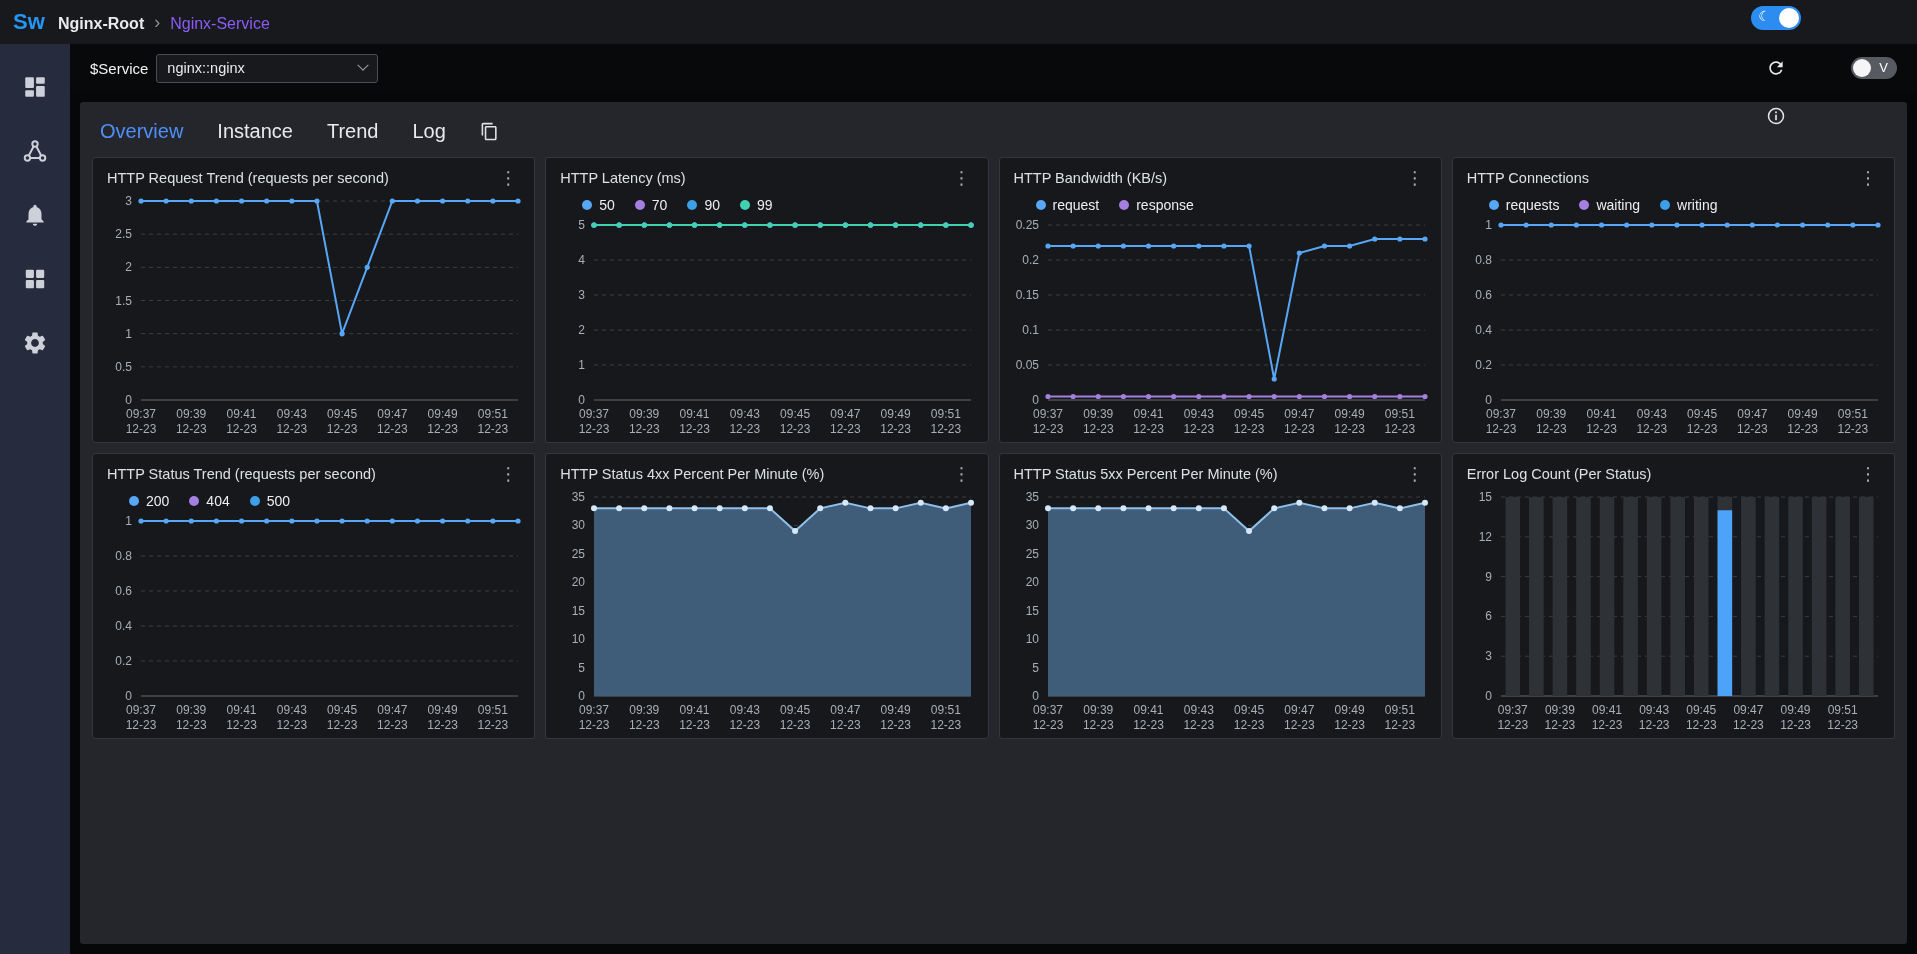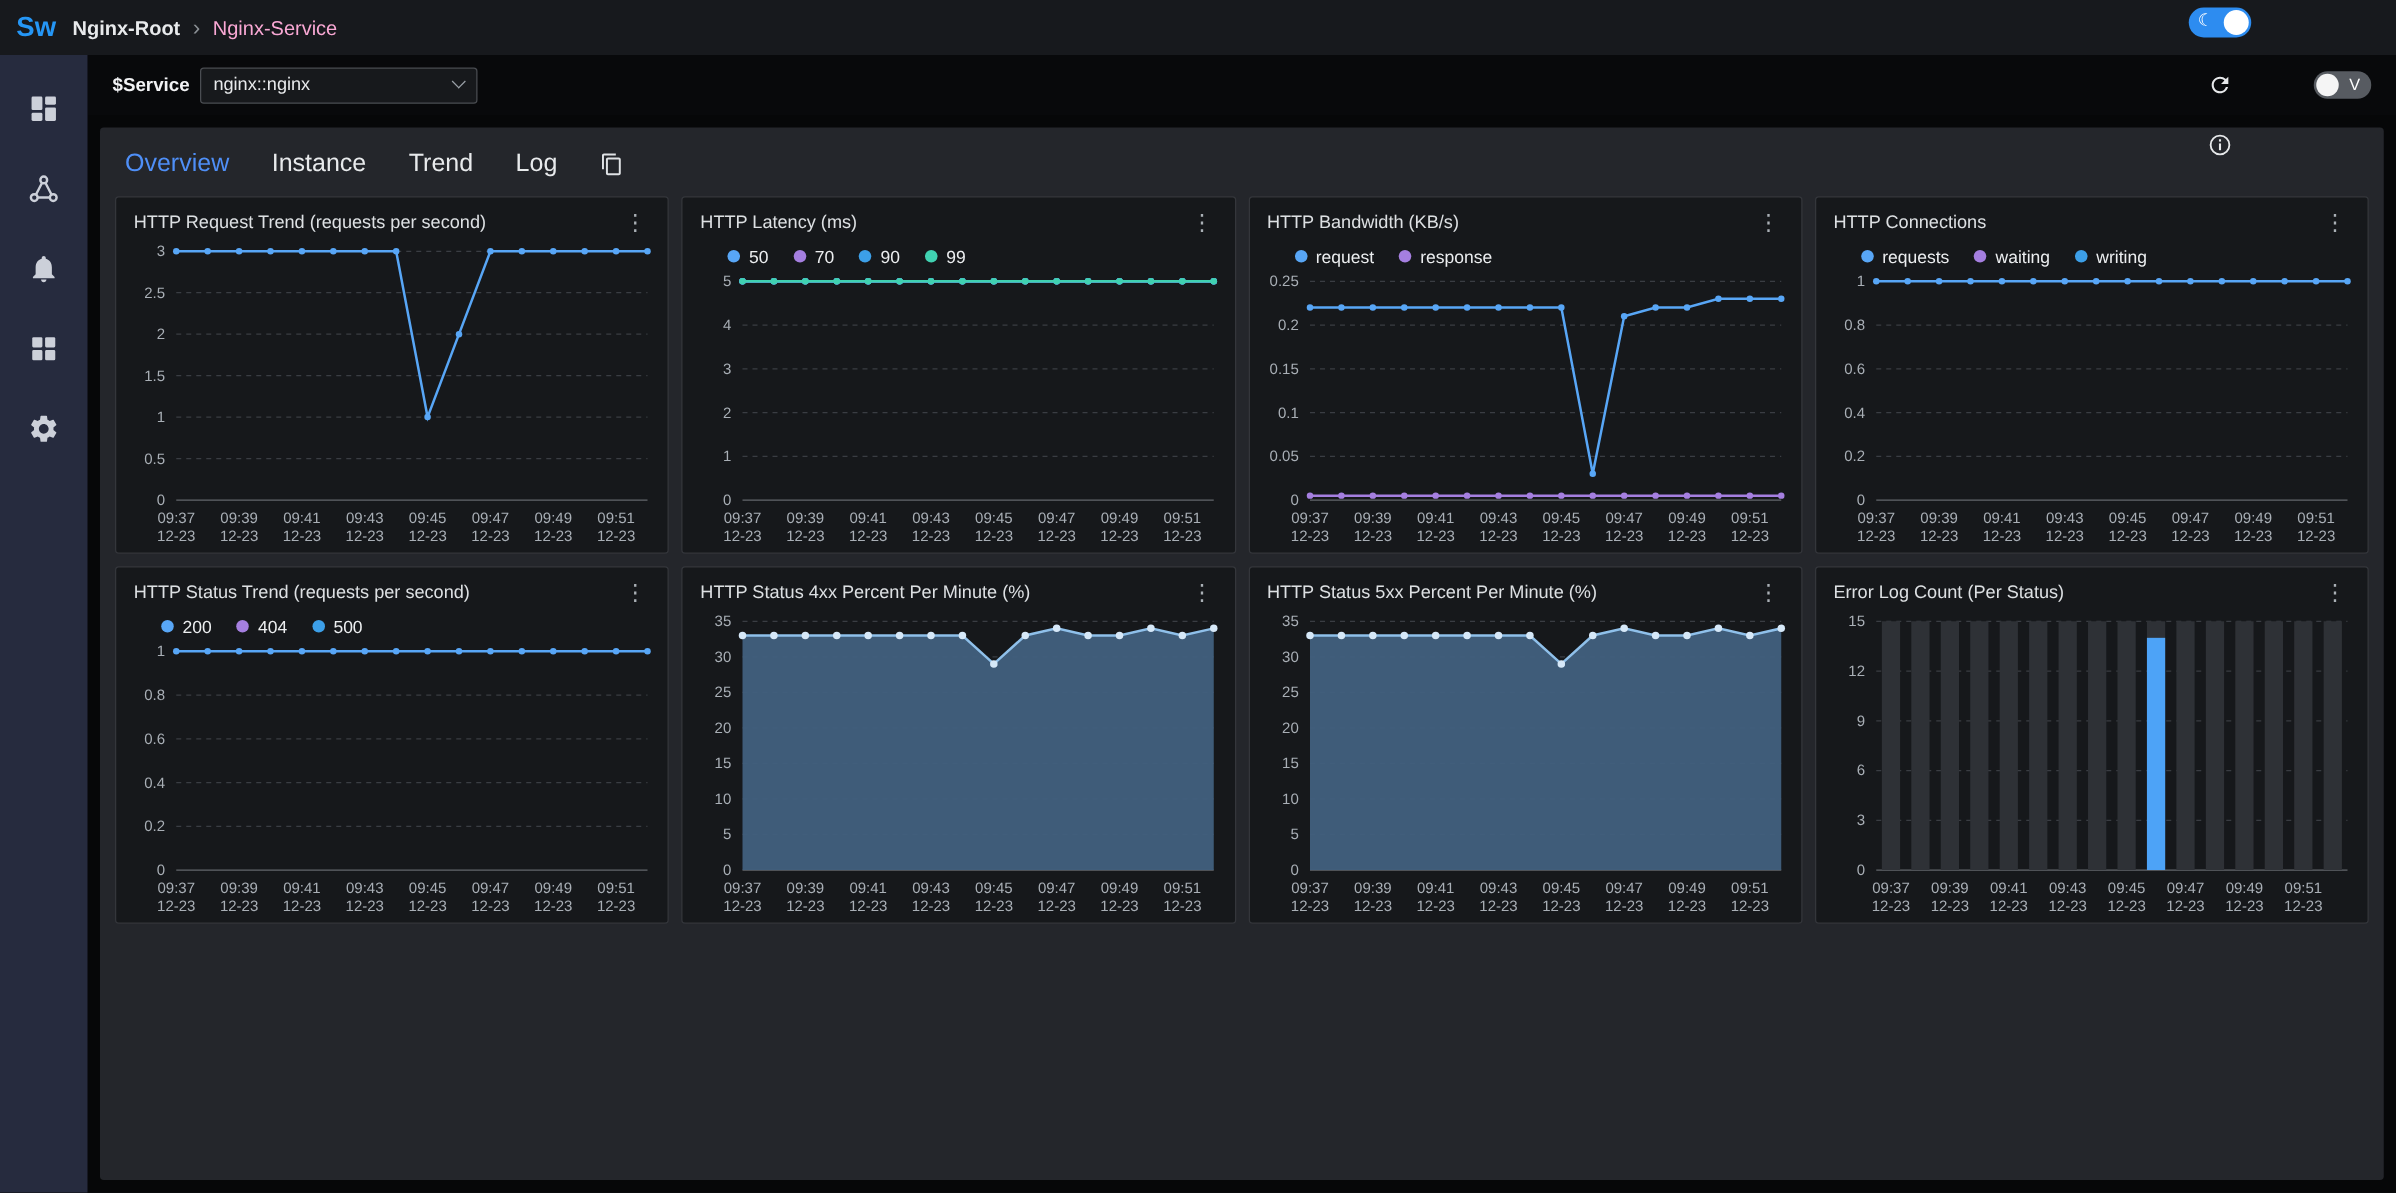--- a/index.html
+++ b/index.html
@@ -7,41 +7,41 @@
     font-family:"Liberation Sans", sans-serif; color:#e8eaec; }
 
   
   .app-header { position:absolute; top:0; left:0; right:0; height:44px; background:#17191d;
     display:flex; align-items:center; justify-content:space-between; padding:0 18px 0 0; z-index:5; }
   .hdr-left { display:flex; align-items:center; }
   .logo { width:58px; text-align:center; font-size:22px; font-weight:bold; color:#2596f5; cursor:pointer; }
   .crumb { display:flex; align-items:flex-end; gap:10px; font-size:16px; }
   .crumb-root { font-weight:bold; cursor:pointer; }
   .crumb-sep { color:#8b9095; font-size:18px; }
-  .crumb-leaf { color:#f9a8d4; cursor:pointer; }
+  .crumb-leaf { color:#8b5cf6; cursor:pointer; }
   .hdr-right { display:flex; align-items:center; gap:28px; font-size:14.5px;flex-direction:column; }
   .time-range { cursor:pointer; }
   .theme-toggle { width:50px; height:24px; border-radius:12px; background:#2d8cf0; position:relative;
     cursor:pointer; display:flex; align-items:center; }
   .tt-moon { position:absolute; left:7px; top:2px; color:#fff; font-size:14px; }
   .tt-knob { position:absolute; right:2px; top:2px; width:20px; height:20px; border-radius:50%; background:#fff; }
   .hdr-icon { width:20px; height:20px; color:#e6e8ea; cursor:pointer; display:inline-flex; }
   .info-icon-wrap { width:20px; height:20px; }
 
   
   .sidebar { position:absolute; top:44px; left:0; bottom:0; width:70px; background:#262b3e;
     display:flex; flex-direction:column; align-items:center; padding-top:30px; gap:38px; z-index:4; }
   .side-item { width:26px; height:26px; color:#ccd0d9; cursor:pointer; }
   .side-item svg { width:100%; height:100%; }
 
   
   .toolbar { position:absolute; top:44px; left:70px; right:0; height:48px; background:#08090b;
     display:flex; align-items:center; justify-content:space-between; padding:0 20px; }
   .tb-left { display:flex; align-items:center; gap:8px; }
-  .svc-label { font-size:15px; font-weight:bold; color:#f2f3f5; }
+  .svc-label { font-size:15px; font-weight:normal; color:#f2f3f5; }
   .select { width:222px; height:29px; background:#17191c; border:1px solid #4a4d52; border-radius:3px;
     display:flex; align-items:center; justify-content:space-between; padding:0 10px; font-size:14.5px;
     color:#e8eaec; cursor:pointer; }
   .chev { width:8px; height:8px; border-right:1.6px solid #9aa0a7; border-bottom:1.6px solid #9aa0a7;
     transform:rotate(45deg) translate(-2px,-2px); }
   .mode-toggle { width:46px; height:22px; border-radius:11px; background:#575b61; position:relative;
     cursor:pointer; }
   .mt-knob { position:absolute; left:2px; top:2px; width:18px; height:18px; border-radius:50%; background:#f5f5f5; }
   .mt-label { position:absolute; right:9px; top:3px; font-size:13px; color:#fff; }
 

